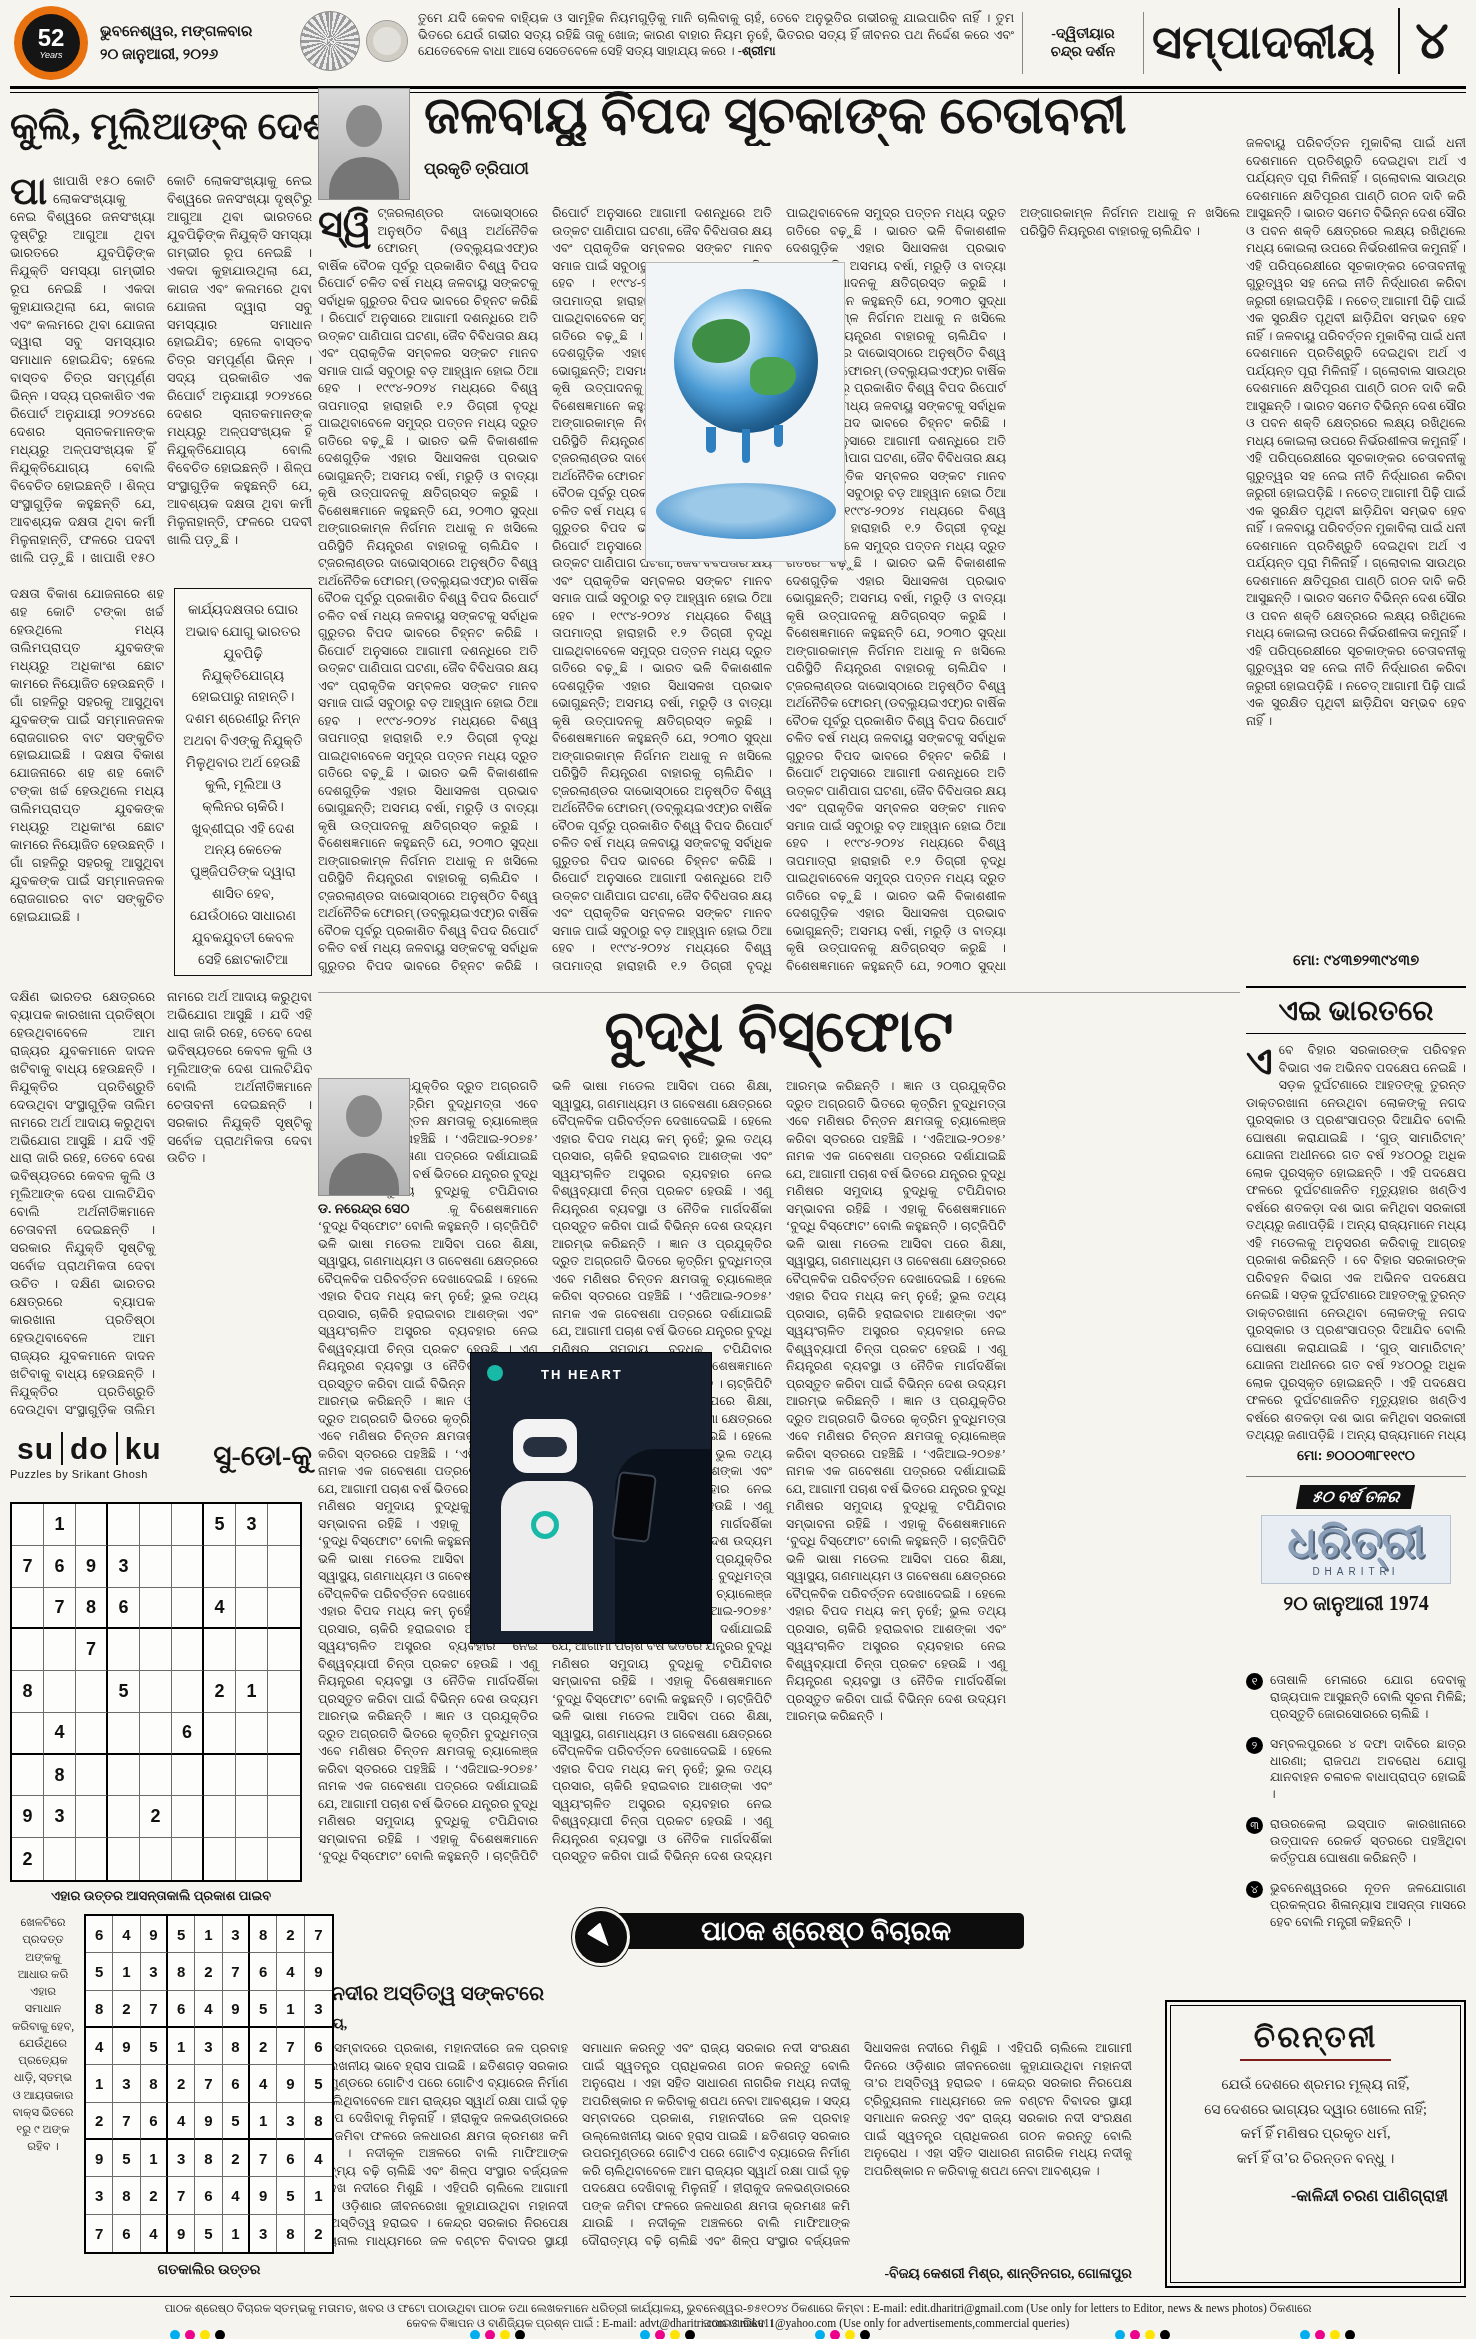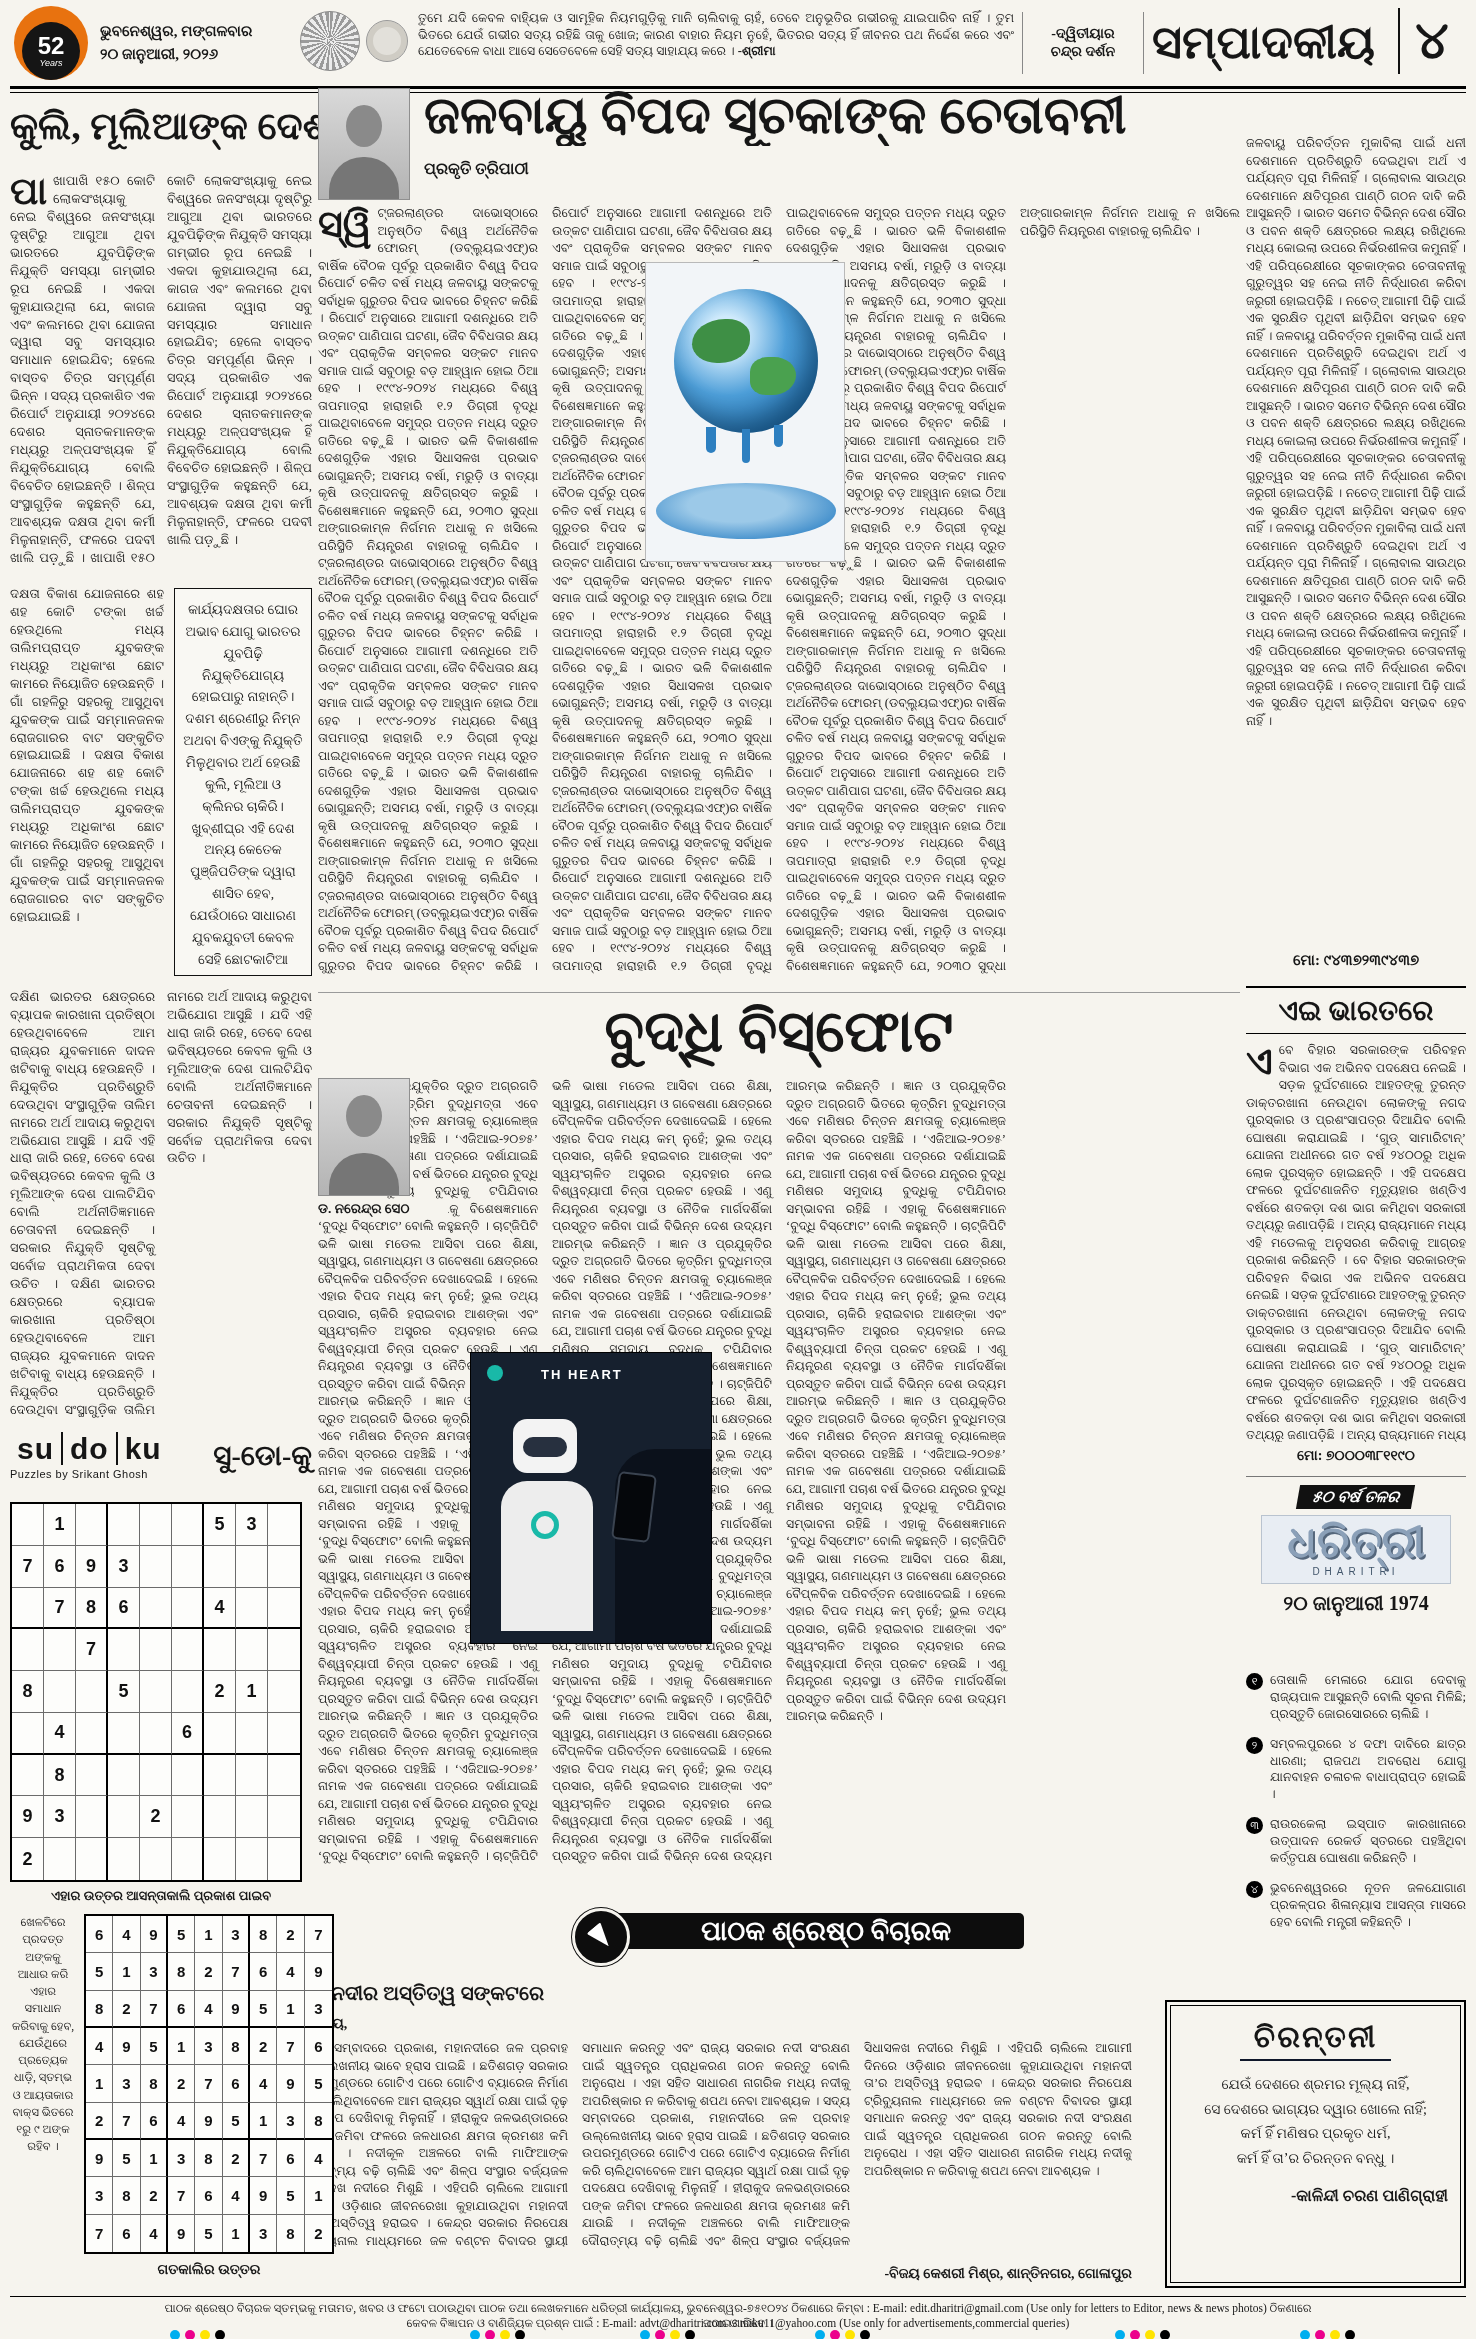--- a/index.html
+++ b/index.html
@@ -3,21 +3,21 @@
 <meta charset="utf-8">
 <style>
 *{margin:0;padding:0;box-sizing:border-box}
 html,body{background:#8a8a8a}
 .page{position:relative;width:1476px;height:2339px;margin:0 auto;background:#f6f4ee;color:#161616;
   font-family:"Liberation Serif","DejaVu Serif",serif;overflow:hidden}
 .abs{position:absolute}
 .b{font-weight:bold}
 
 .mast-logo{left:14px;top:6px;width:74px;height:74px;border-radius:50%;background:var(--accent_orange);
-  display:flex;align-items:flex-end;justify-content:center}
+  display:flex;align-items:center;justify-content:center}
 .mast-logo-inner{width:58px;height:58px;border-radius:50%;background:#151515;color:#fff;text-align:center;
   display:flex;flex-direction:column;align-items:center;justify-content:center;font-family:"Liberation Sans",sans-serif}
 .mast-logo-inner .yrs{font-size:24px;font-weight:bold;line-height:1}
 .mast-logo-inner .yrl{font-size:9px;font-style:italic}
 .dateline{left:100px;top:20px;width:200px;font-size:15px;font-weight:bold;line-height:1.5}
 .mandala{left:300px;top:11px;width:60px;height:60px;border-radius:50%;
   background:repeating-conic-gradient(#9a9a9a 0 7deg,#ececec 7deg 14deg);border:1px solid #888}
 .emblem{left:366px;top:20px;width:42px;height:42px;border-radius:50%;background:#e2e0da;border:1px solid #999;
   box-shadow:inset 0 0 0 6px #cfccc4,inset 0 0 0 12px #e2e0da}
 .mast-quote{left:418px;top:10px;width:596px;height:70px;font-size:12.5px;line-height:1.32;text-align:justify;overflow:hidden}
@@ -90,21 +90,21 @@
 .fy-brand{font-size:44px;font-weight:bold;color:#8ba0b8;text-shadow:2px 2px 0 #55677c;line-height:1.05}
 .fy-latin{font-family:"Liberation Sans",sans-serif;font-size:10px;letter-spacing:5px;color:#42566b}
 .fy-date{margin-top:8px;font-size:20px;font-weight:bold}
 .fy-items{left:1246px;top:1672px;width:220px;height:320px;overflow:hidden}
 .fy-item{display:flex;gap:7px;margin-bottom:13px;font-size:12.5px;line-height:1.35;text-align:justify}
 .fy-marker{flex:0 0 17px;width:17px;height:17px;border-radius:50%;background:#000;color:#fff;font-size:11px;
   display:flex;align-items:center;justify-content:center;margin-top:1px}
 
 .chir{left:1165px;top:2000px;width:301px;height:288px;border:2px solid #000;box-shadow:inset 0 0 0 3px #f6f4ee,inset 0 0 0 4px #000;
   padding:18px 16px;text-align:center}
-.chir-title{font-size:30px;font-weight:bold;letter-spacing:2px;border-bottom:2px solid #0f172a;display:inline-block;padding:0 14px 4px}
+.chir-title{font-size:30px;font-weight:bold;letter-spacing:2px;border-bottom:2px solid #7f1d1d;display:inline-block;padding:0 14px 4px}
 .chir-lines{margin-top:12px;font-size:14px;line-height:1.75}
 .chir-author{margin-top:16px;text-align:right;font-weight:bold;font-size:16px}
 
 .mid-rule{left:318px;top:992px;width:922px;height:1px;background:#9a9a9a}
 .bud-headline{left:318px;top:998px;width:922px;text-align:center;font-size:58px;font-weight:bold}
 .bud-body{left:318px;top:1078px;width:922px;height:800px;column-count:4;column-gap:14px;column-fill:auto;
   font-size:12.5px;line-height:1.4;text-align:justify;overflow:hidden}
 .bud-photo{left:318px;top:1078px;width:92px;height:118px}
 .bud-byline{left:318px;top:1199px;width:130px;background:#f6f4ee;font-size:13.5px;font-weight:bold;padding:2px 0}
 .robot-img{left:470px;top:1352px;width:242px;height:292px;background:#16202e;border:1px solid #000;overflow:hidden}

